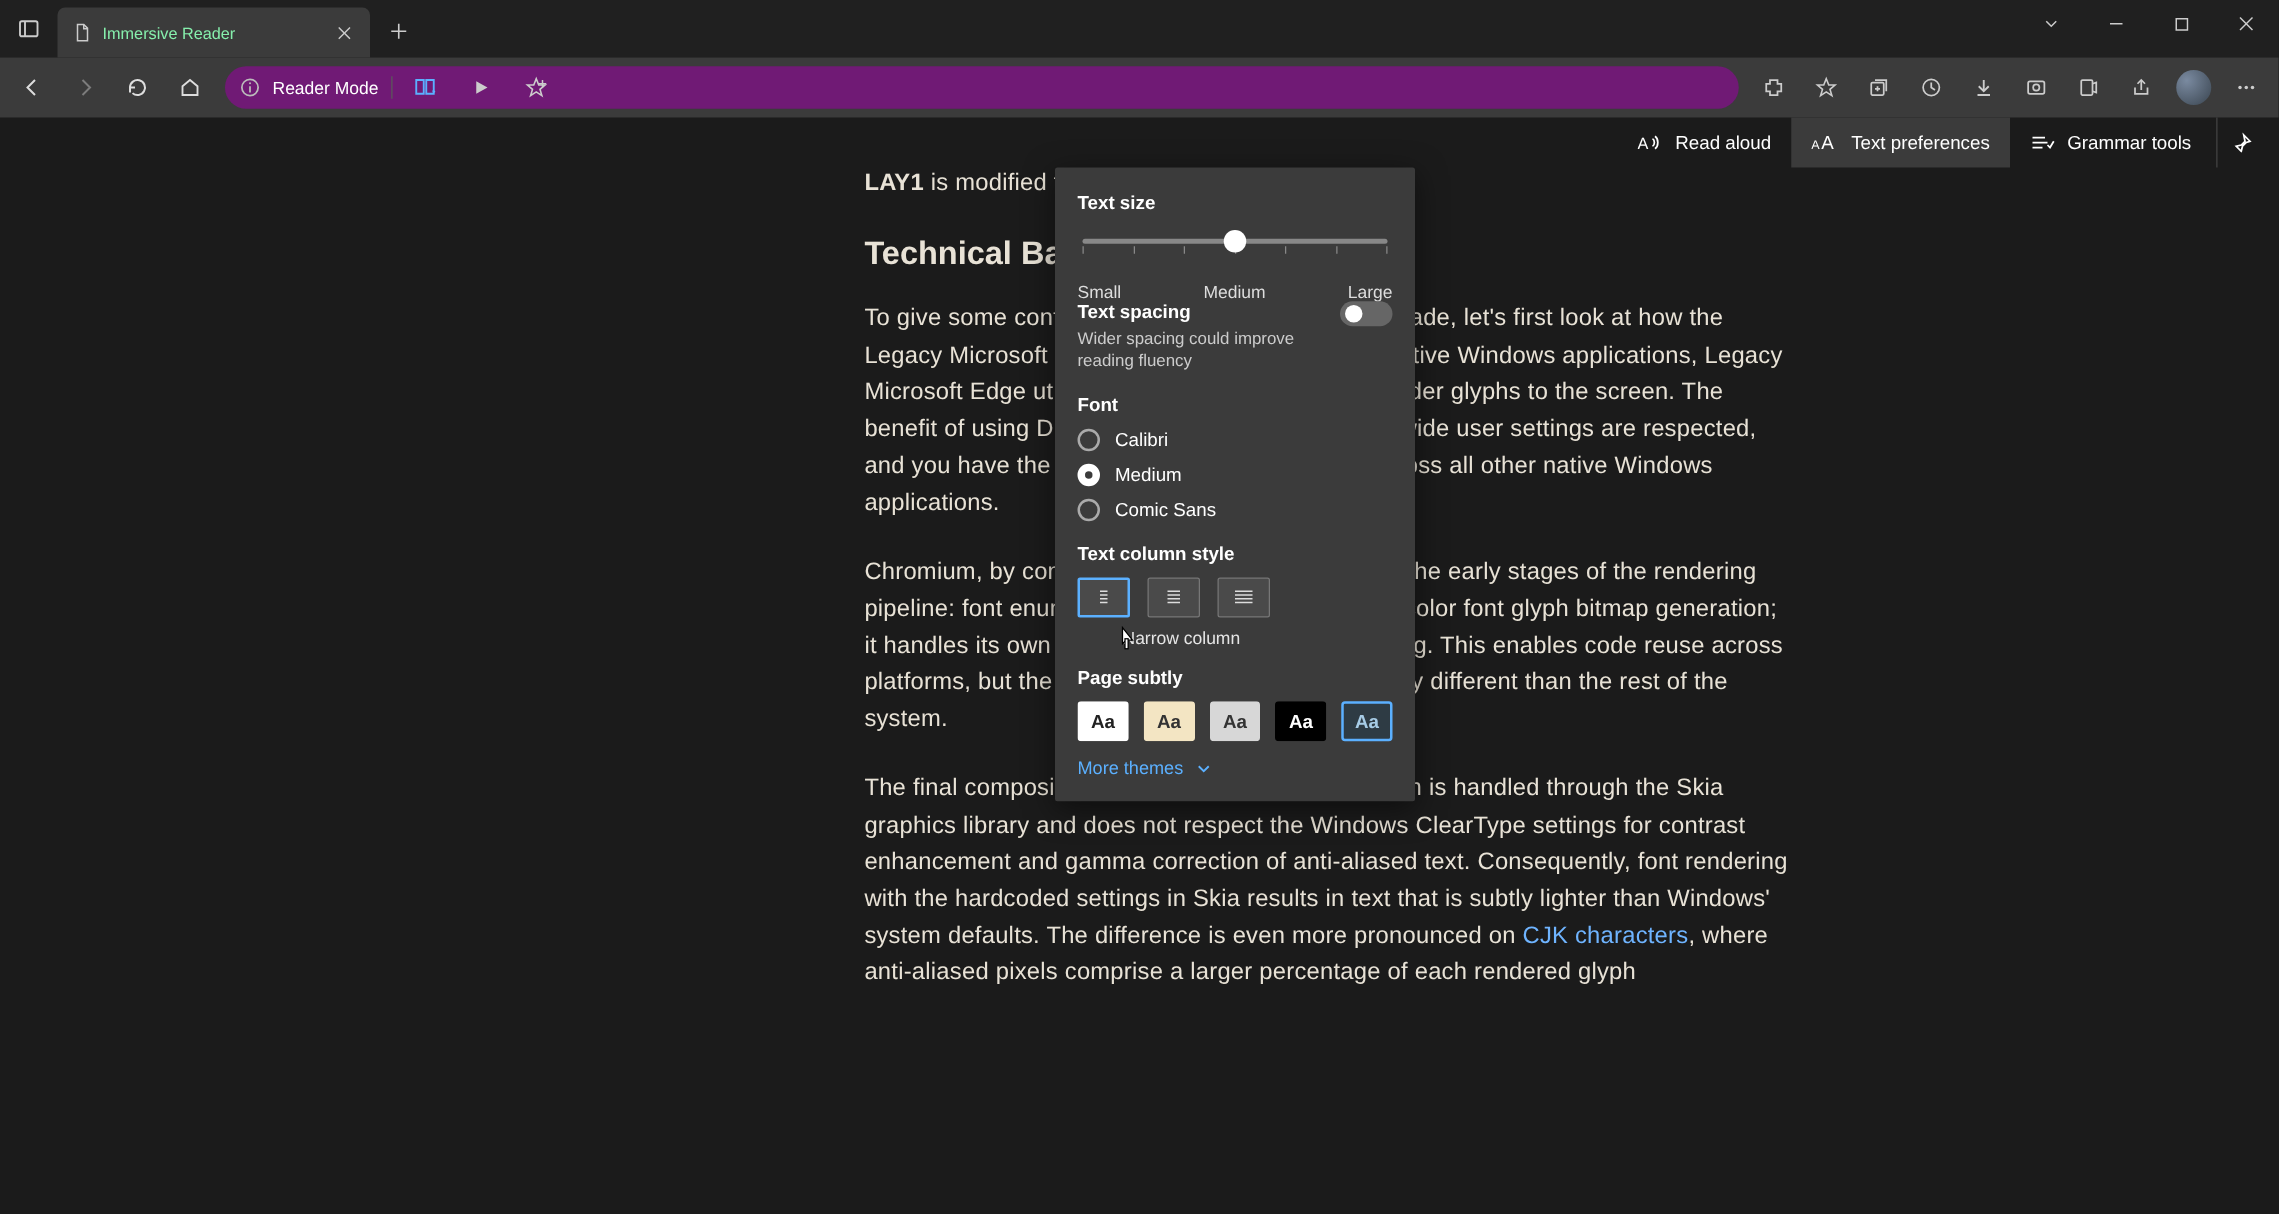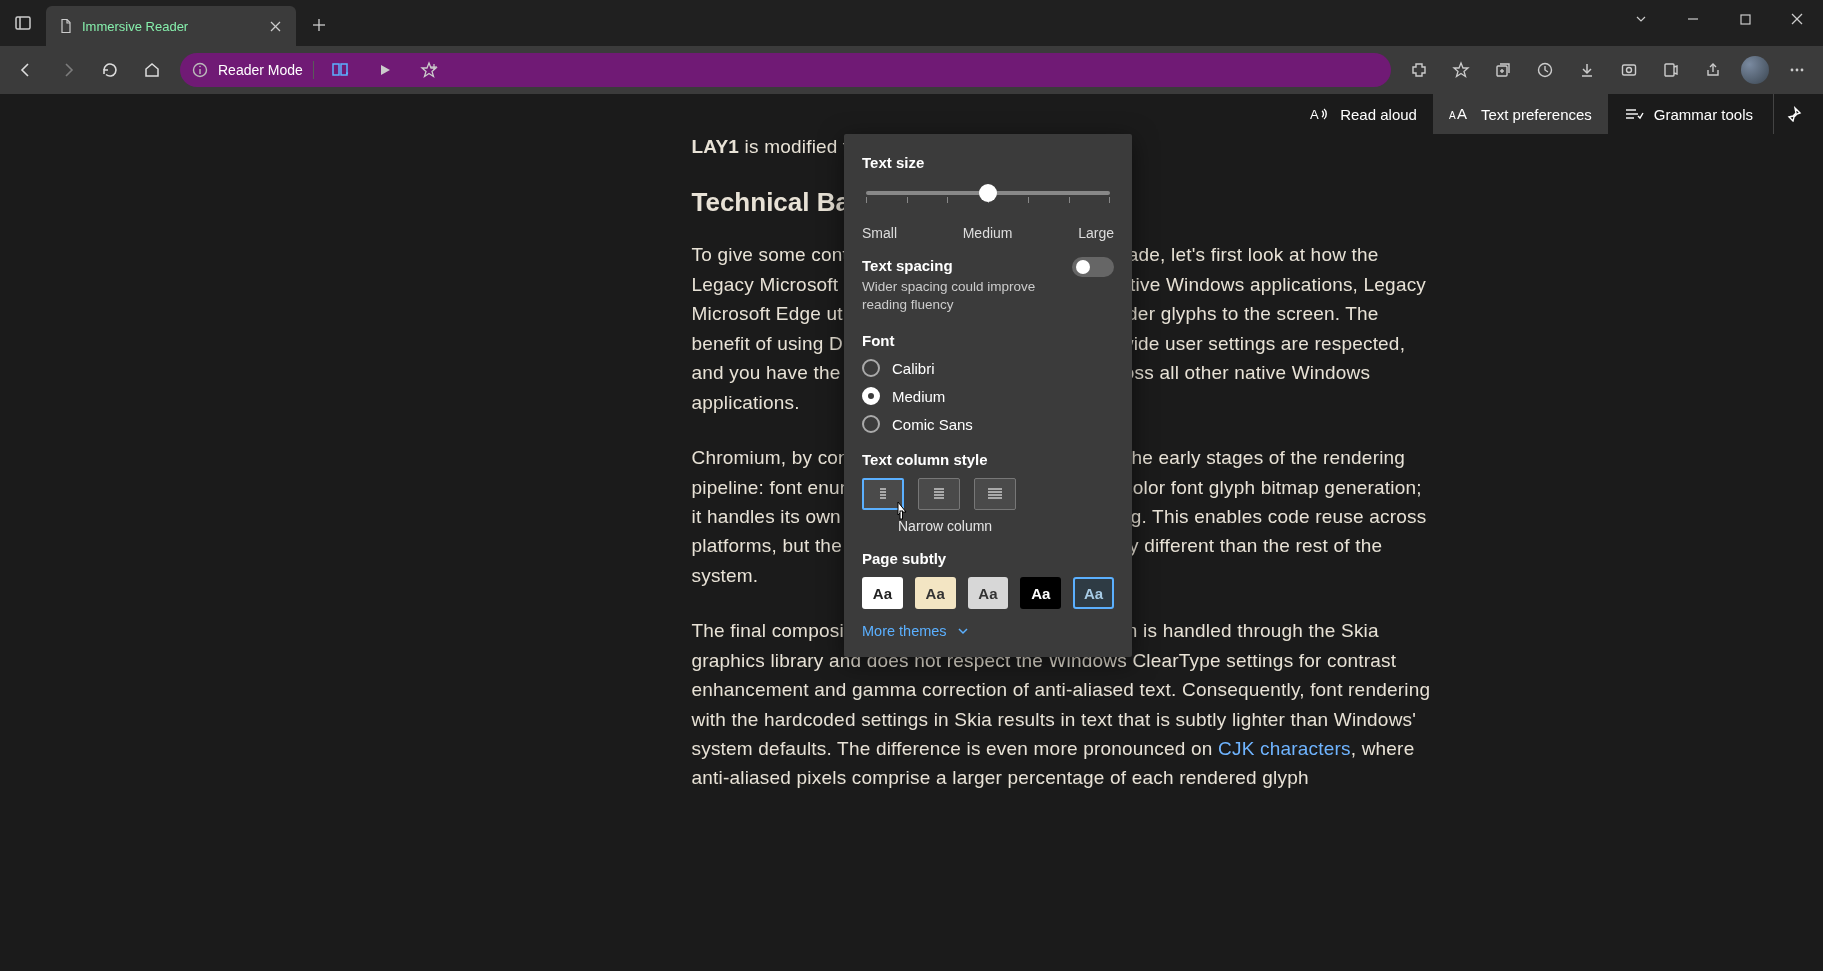--- a/index.html
+++ b/index.html
@@ -126,21 +126,21 @@
   color: #fff;
   border-radius: 2px;
   box-shadow: 0 6px 24px rgba(0,0,0,.5);
 }
 .panel .section-title { font-size: 15px; font-weight:600; margin-bottom: 10px;}
 .slider-wrap { position:relative; height: 42px; margin-bottom: 14px;}
 .slider-track { position:absolute; top:10px; left:4px; right:4px; height:4px; background:#888; border-radius:2px;}
 .slider-ticks { position:absolute; top:16px; left:4px; right:4px; display:flex; justify-content:space-between;}
 .slider-ticks span { width:1px; height:6px; background:#888; display:block;}
 .slider-thumb { position:absolute; top:3px; left:50%; transform:translateX(-50%); width:18px; height:18px; border-radius:50%; background:#fff;}
-.slider-labels { display:flex; justify-content:space-between; font-size:14px; color:#ddd; margin-top: -12px; margin-bottom: 16px;}
+.slider-labels { display:flex; justify-content:space-between; font-size:14px; color:#ddd; margin-top: -12px; }
 
 .row-toggle { display:flex; align-items:flex-start; justify-content:space-between; gap:10px; margin-bottom: 18px;}
 .row-toggle .t-left { flex:1;}
 .sub-label { font-size:13.5px; color:#ccc; margin-top:4px; line-height:1.35;}
 .toggle {
   width:42px; height:20px; background:#666; border-radius:12px; position:relative; cursor:pointer;
 }
 .toggle::after { content:""; position:absolute; width:14px; height:14px; background:#fff; border-radius:50%; top:3px; left:4px;}
 
 .radio-list { display:flex; flex-direction:column; gap:10px; margin: 8px 0 18px;}

